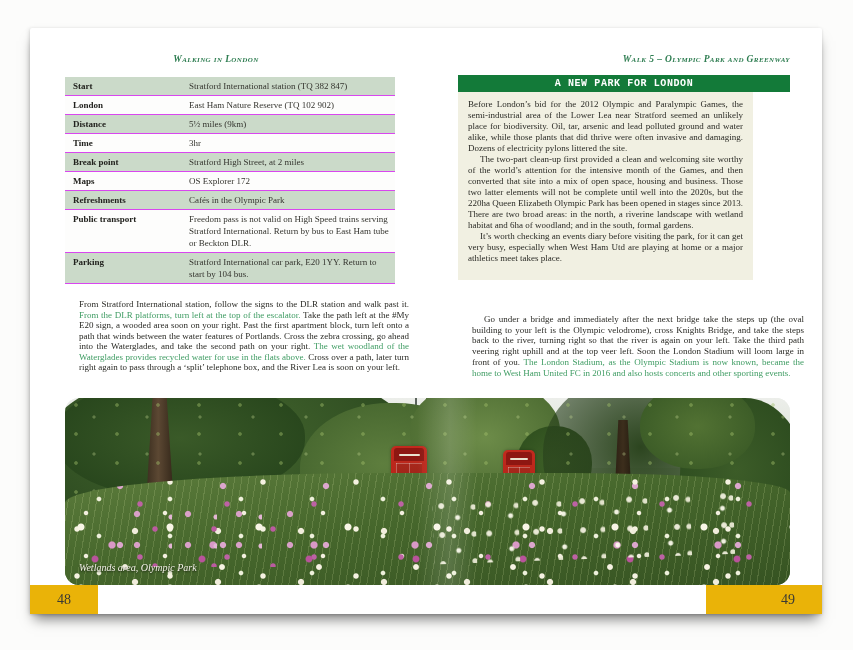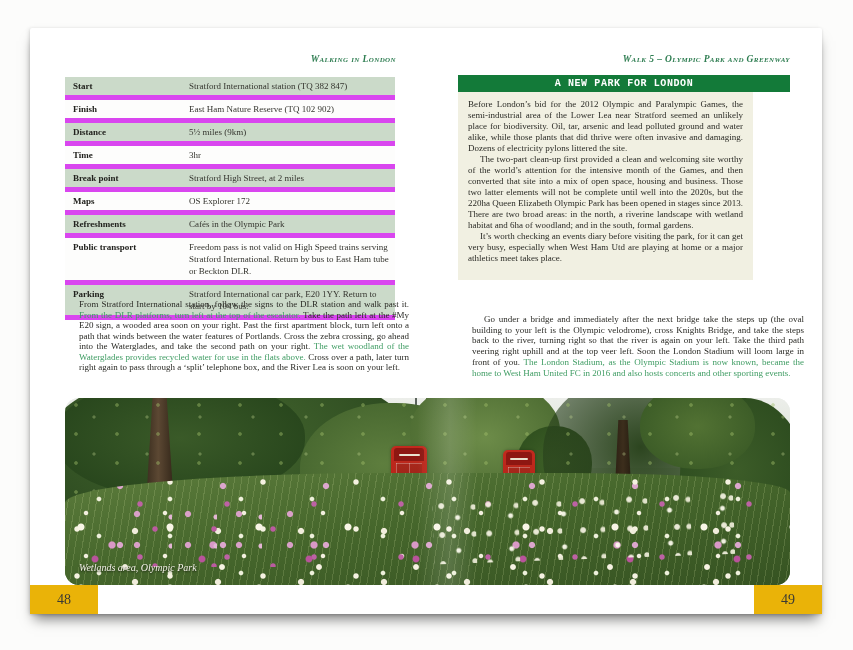--- a/index.html
+++ b/index.html
@@ -11,35 +11,35 @@
   .spread{
     position:absolute;left:30px;top:28px;width:792px;height:586px;
     background:#ffffff;border-radius:2px;
     box-shadow:0 1px 3px rgba(0,0,0,.14), 0 9px 12px -4px rgba(0,0,0,.5), -2px 0 4px rgba(0,0,0,.06);
   }
   
   .running-head{
     position:absolute;top:26px;font-size:9.5px;font-weight:700;font-style:italic;
     font-variant:small-caps;letter-spacing:.4px;color:#2e7d51;
   }
-  .rh-left{left:36px;width:330px;text-align:right;}
+  .rh-left{left:21px;width:330px;text-align:center;}
   .rh-right{left:428px;width:332px;text-align:right;}
   
   .info-table{
     position:absolute;left:35px;top:49px;width:330px;border-collapse:collapse;
     font-size:9px;line-height:12px;color:#35352f;
   }
   .info-table th{
     width:102px;text-align:left;font-weight:700;color:#22221e;
     padding:3px 6px 3px 8px;vertical-align:top;
   }
   .info-table td{padding:3px 6px 3px 8px;vertical-align:top;}
   .row-green{background:#cbdac9;}
   .row-white{background:#fdfdfc;}
-  .info-table tr{border-bottom:5px solid #d946ef;}
+  .info-table tr{border-bottom:1px solid #d946ef;}
   
   .body-para{
     position:absolute;margin:14px;text-align:justify;
     font-size:9px;line-height:10.5px;color:#2b2b26;
   }
   .lp-body{left:35px;top:257px;width:330px;}
   .rp-body{left:428px;top:272px;width:332px;text-indent:12px;line-height:10.7px;}
   .seg-green{color:#3f9c63;}
   
   .banner{
@@ -55,21 +55,21 @@
   .callout p{
     margin:0;text-align:justify;font-size:9px;line-height:11px;color:#2b2b26;
   }
   .callout p.indent{text-indent:12px;}
   
   .pagenum{
     position:absolute;bottom:0;width:68px;height:29px;background:#eab308;
     font-size:14px;color:#3a3a34;display:flex;align-items:center;justify-content:center;
   }
   .pn-left{left:0;}
-  .pn-right{right:0;}
+  .pn-right{right:0;padding-left:48px;}
   
   .photo{
     position:absolute;left:35px;top:370px;width:725px;height:187px;
     overflow:hidden;background:linear-gradient(#e9ece8 0%, #dfe5d8 30%, #51703a 70%);border-radius:14px;
   }
   .p-sky{position:absolute;left:0;top:0;right:0;height:70px;z-index:0;
     background:linear-gradient(#eceeea,#d8dfd2);}
   .p-bridge{position:absolute;left:350px;top:8px;width:120px;height:62px;z-index:2;
     background:linear-gradient(#9aa296 0%, #89938a 45%, #6f796f 100%);}
   .p-bridge-rail{position:absolute;left:0;top:-14px;width:100%;height:14px;
@@ -162,21 +162,21 @@
 
   <div class="running-head rh-left">Walking in London</div>
 
   <table class="info-table">
     <tbody>
         <tr class="row-green">
           <th>Start</th>
           <td>Stratford International station (TQ 382 847)</td>
         </tr>
         <tr class="row-white">
-          <th>Finish</th>
+          <th>London</th>
           <td>East Ham Nature Reserve (TQ 102 902)</td>
         </tr>
         <tr class="row-green">
           <th>Distance</th>
           <td>5½ miles (9km)</td>
         </tr>
         <tr class="row-white">
           <th>Time</th>
           <td>3hr</td>
         </tr>

